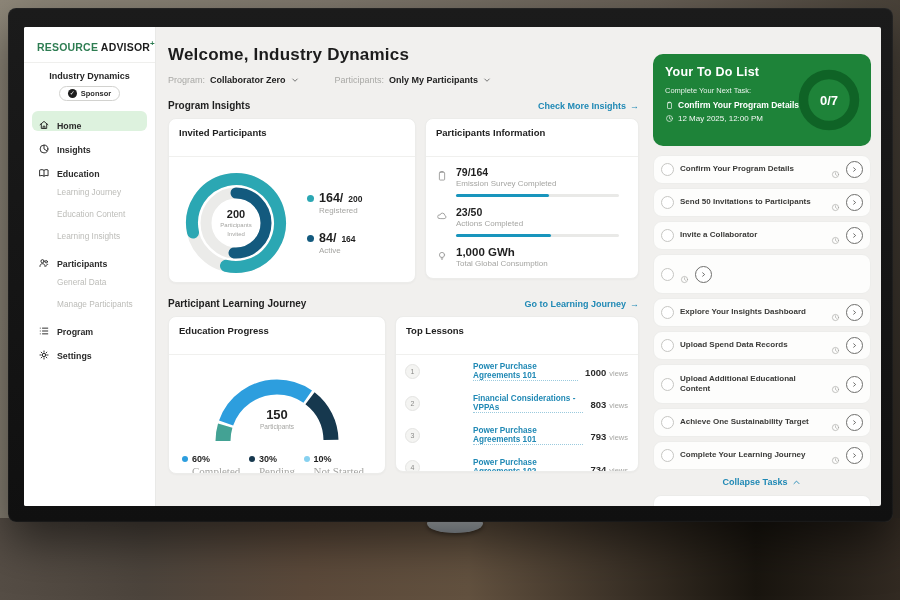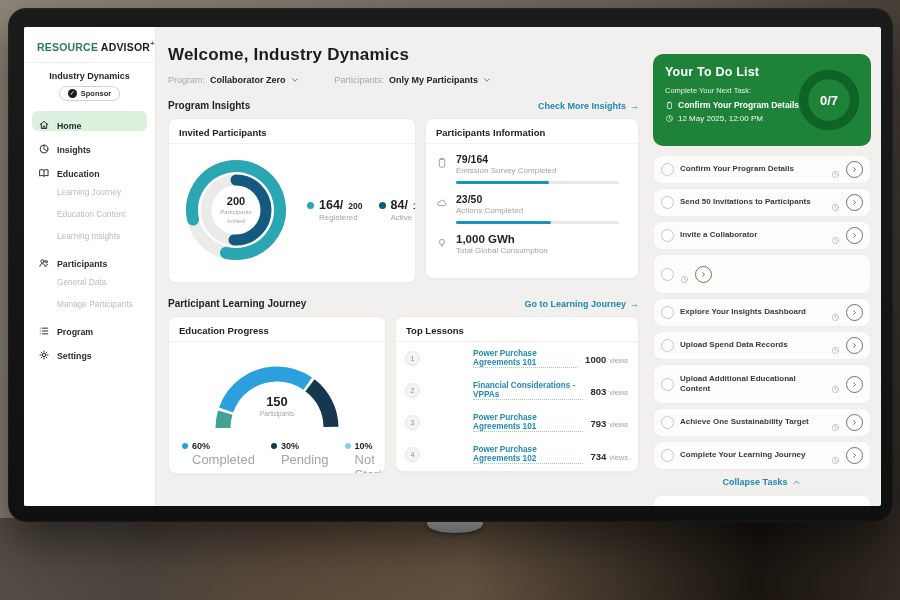--- a/index.html
+++ b/index.html
@@ -3,21 +3,21 @@
 <meta charset="utf-8">
 <style>
   html,body{margin:0;padding:0;width:900px;height:600px;overflow:hidden;
     font-family:"Liberation Sans","DejaVu Sans",sans-serif;-webkit-font-smoothing:antialiased;}
   .scene{position:relative;width:900px;height:600px;
     background:linear-gradient(108deg,#8e8779 0%,#7e776c 30%,#675f55 60%,#453e35 85%,#2a241e 100%);}
   .bg-bottom{position:absolute;left:0;right:0;top:518px;bottom:0;
     background:linear-gradient(90deg,#554d45 0%,#4c443c 16%,#5b493a 34%,#62513f 52%,#3e3429 68%,#19150f 84%,#322a22 100%);}
   .stand{position:absolute;left:427px;top:514px;width:56px;height:19px;border-radius:50%;
     background:linear-gradient(#e4e8ea,#8f979d);box-shadow:0 2px 4px rgba(0,0,0,.4);}
-  .monitor{position:absolute;left:8px;top:8px;width:885px;height:514px;border-radius:18px;
+  .monitor{position:absolute;left:8px;top:8px;width:885px;height:514px;border-radius:8px;
     background:linear-gradient(#1b1b1b,#101010);box-shadow:0 20px 45px rgba(0,0,0,.5), inset 0 0 2px rgba(255,255,255,.15);}
   .screen{position:absolute;left:16px;top:19px;right:12px;bottom:16px;background:#f1f0ee;
     display:flex;overflow:hidden;border-radius:2px;}
 
   
   .sidebar{width:132px;flex:none;background:#fff;border-right:1px solid #e9e9e7;
     padding-top:12px;box-sizing:border-box;}
   .logo{padding-left:13px;font-size:10.5px;font-weight:bold;letter-spacing:.2px;white-space:nowrap;}
   .logo .g{color:#2E7D52;} .logo .d{color:#1d1d1d;}
   .logo .plus{color:#2E7D52;font-size:8px;vertical-align:super;font-weight:bold;}
@@ -43,29 +43,29 @@
   .flabel{color:#a9a9a6;}
   .fvalue{color:#222;font-weight:bold;margin-left:5px;}
   .chev{width:8px;height:8px;margin-left:5px;}
   .chev svg{width:8px;height:8px;stroke:#555;fill:none;stroke-width:1.6;stroke-linecap:round;stroke-linejoin:round;}
   .section-row{display:flex;justify-content:space-between;align-items:center;margin-top:15px;}
   .section-title{font-size:10px;font-weight:bold;color:#1f1f1f;}
   .section-link{font-size:9px;font-weight:bold;color:#2089B5;cursor:pointer;display:flex;align-items:center;gap:4px;}
   .cards-row{display:flex;gap:9px;margin-top:7px;}
   .card{background:#fff;border-radius:8px;border:1px solid #ececea;box-shadow:0 1px 2px rgba(0,0,0,.03);
     box-sizing:border-box;overflow:hidden;}
-  .card-h{padding:8px 10px 5px;font-size:9.5px;font-weight:bold;color:#222;border-bottom:1px solid #f0f0ee;}
+  .card-h{padding:8px 10px 18px;font-size:9.5px;font-weight:bold;color:#222;border-bottom:1px solid #f0f0ee;}
   .card-invited{width:248px;height:165px;}
   .card-pinfo{flex:1;height:161px;}
   .invited-body{display:flex;align-items:center;padding:3px 4px 0 4px;}
   .donut-wrap{position:relative;width:126px;height:126px;flex:none;}
   .donut-center{position:absolute;inset:0;display:flex;flex-direction:column;align-items:center;justify-content:center;}
   .dc-val{font-size:11px;font-weight:bold;color:#1f1f1f;}
   .dc-lbl{font-size:6px;color:#a5a5a2;line-height:1.35;text-align:center;margin-top:1px;}
-  .dlegend{display:flex;flex-direction:row;gap:16px;margin-left:8px;}
+  .dlegend{display:flex;flex-direction:column;gap:16px;margin-left:8px;}
   .dl-row{display:flex;align-items:baseline;gap:5px;}
   .dot{width:7px;height:7px;border-radius:50%;flex:none;align-self:center;}
   .dl-main{font-size:12.5px;font-weight:bold;color:#1f1f1f;}
   .dl-sub{font-size:8.5px;font-weight:bold;color:#1f1f1f;}
   .dl-lbl{font-size:8px;color:#a5a5a2;margin:1px 0 0 12px;}
   .stat{display:flex;gap:8px;padding:9px 12px 0 10px;align-items:flex-start;}
   .stat svg{width:12px;height:12px;flex:none;stroke:#9a9a98;fill:none;stroke-width:1.2;
     stroke-linecap:round;stroke-linejoin:round;margin-top:4px;}
   .stat-body{flex:1;}
   .stat-val{font-size:10.5px;font-weight:bold;color:#1f1f1f;}
@@ -75,21 +75,21 @@
   .bar-fill{height:3px;background:#1895BD;border-radius:2px;}
   .card-edu{width:218px;height:158px;}
   .card-lessons{flex:1;height:156px;}
   .gauge-wrap{position:relative;width:150px;height:84px;margin:8px auto 0;}
   .gauge-center{position:absolute;left:0;right:0;top:44px;text-align:center;}
   .gc-val{font-size:13px;font-weight:bold;color:#1f1f1f;}
   .gc-lbl{font-size:6.5px;color:#a5a5a2;margin-top:1px;}
   .glegend{display:flex;justify-content:space-between;padding:0 13px;margin-top:7px;}
   .gl-item .top{display:flex;align-items:center;gap:4px;font-size:9px;font-weight:bold;color:#1f1f1f;}
   .gl-item .dot{width:6px;height:6px;}
-  .gl-lbl{font-size:13px;color:#a5a5a2;margin:1px 16px 0 10px;}
+  .gl-lbl{font-size:11px;color:#a5a5a2;margin:1px 8px 0 10px;font-family:Liberation Serif, serif;}
   .lesson{display:flex;align-items:center;gap:7px;padding:6.6px 10px 6.6px 9px;}
   .rank{width:13px;height:13px;border-radius:50%;background:#f4f4f2;border:1px solid #e4e4e2;
     font-size:7px;color:#8a8a88;display:flex;align-items:center;justify-content:center;flex:none;}
   .ltitle{flex:1;font-size:8.2px;font-weight:bold;color:#2089B5;cursor:pointer;
     border-bottom:1px dotted rgba(32,137,181,.45);width:fit-content;margin-left:46px;}
   .lviews{white-space:nowrap;}
   .views-num{font-size:9.5px;font-weight:bold;color:#2b2b2b;}
   .views-lbl{font-size:7.5px;color:#a5a5a2;margin-left:3px;}
 
   

